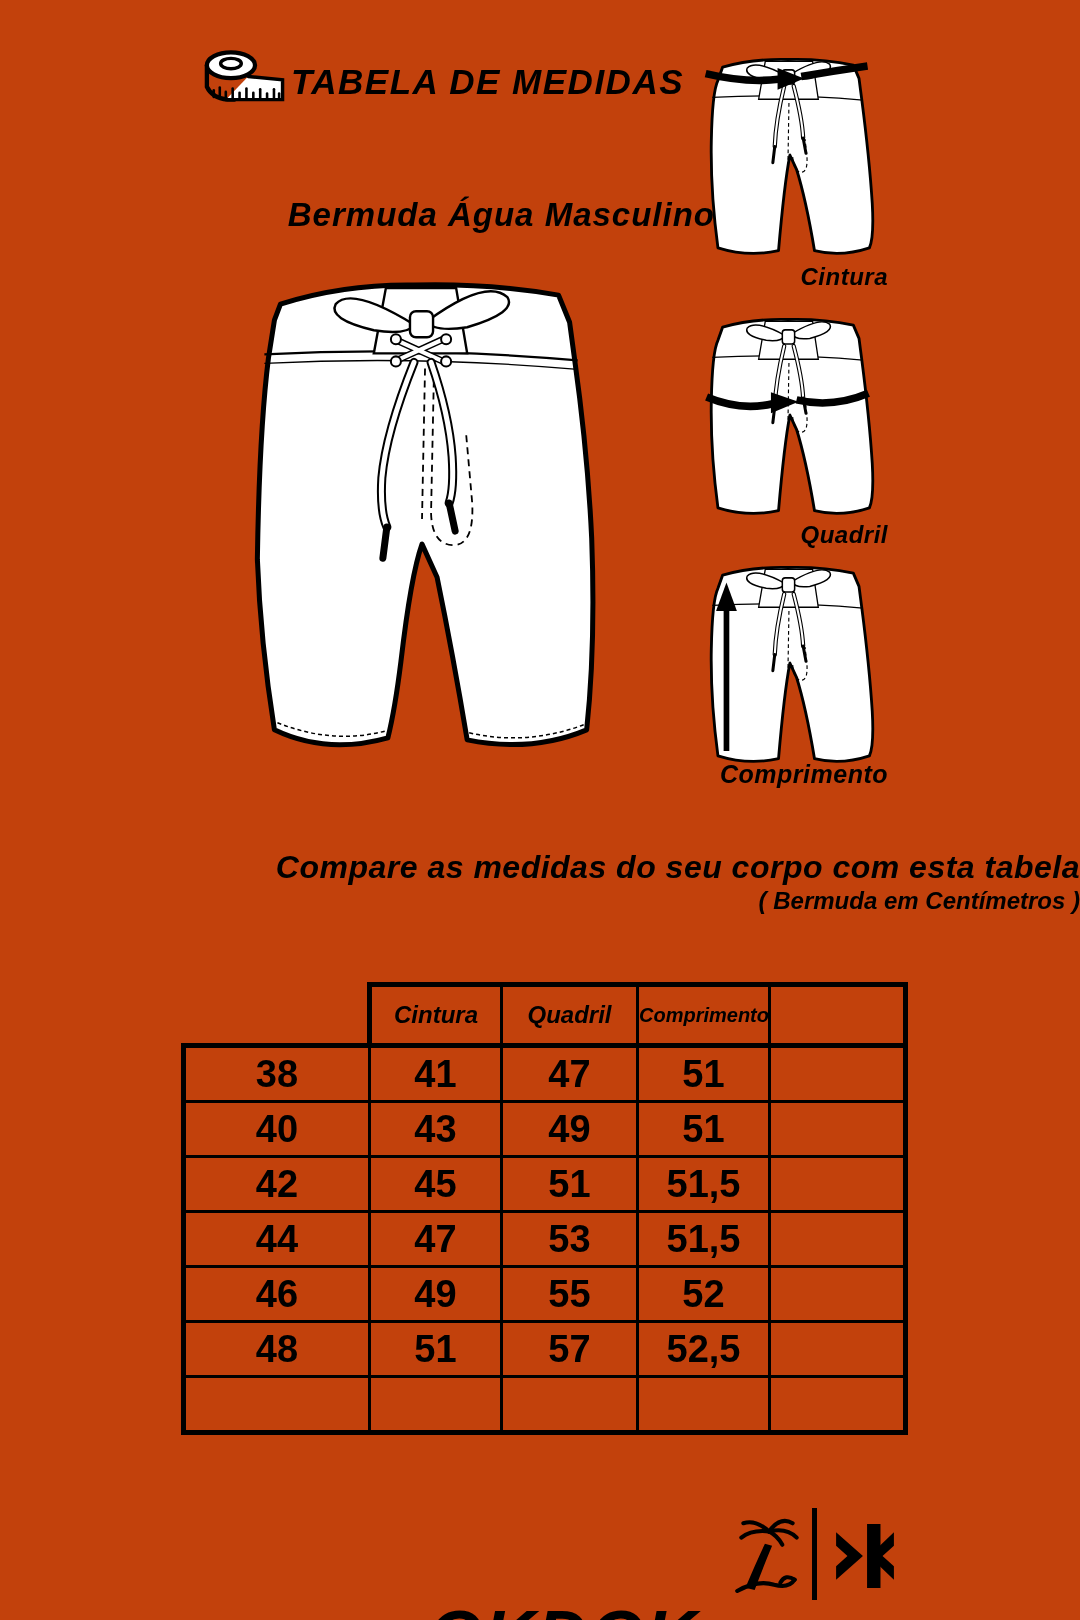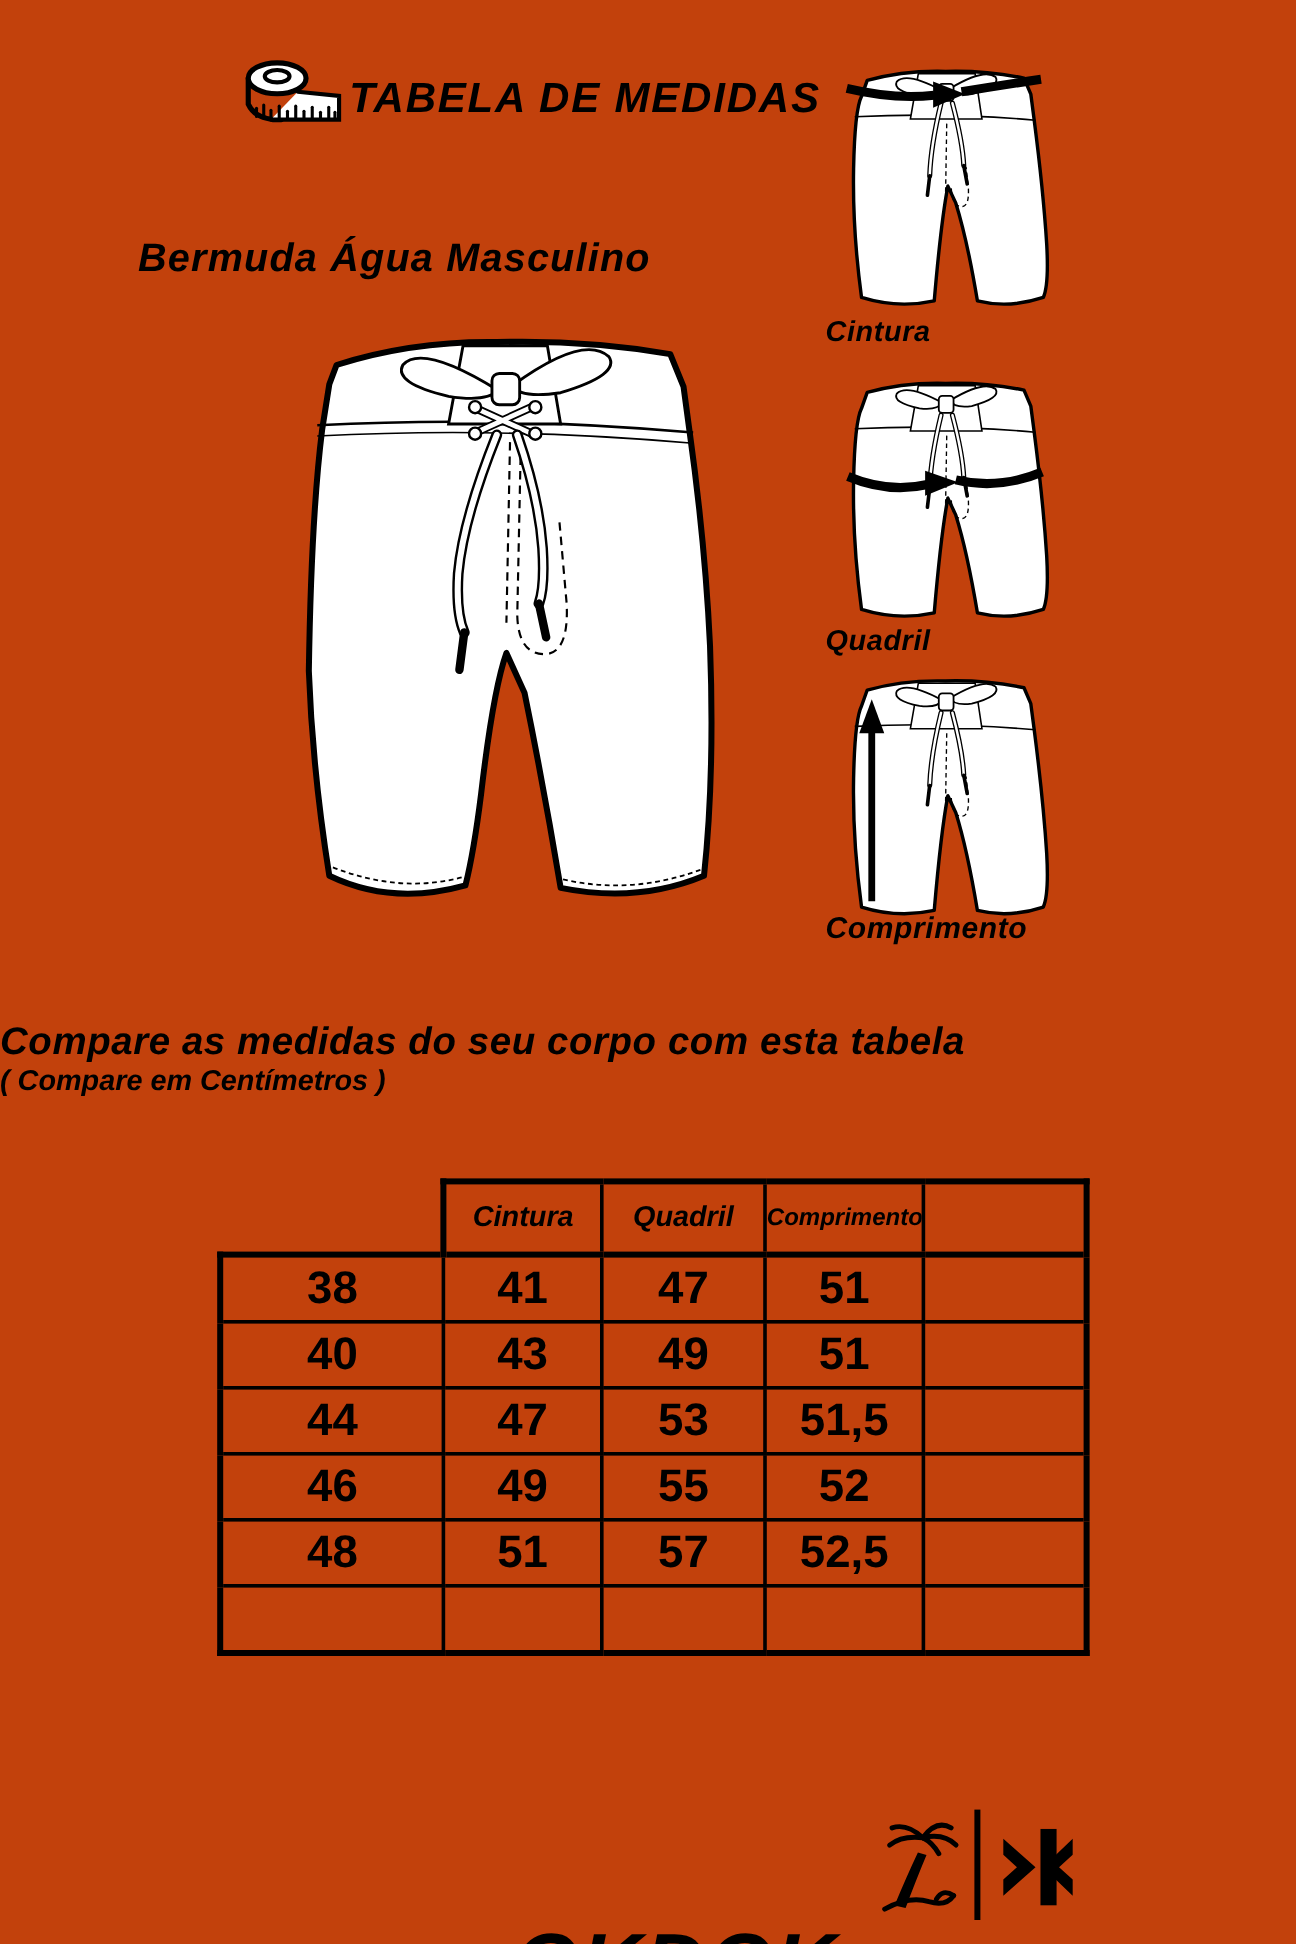--- a/index.html
+++ b/index.html
@@ -3,21 +3,21 @@
 <meta charset="utf-8">
 <style>
   html,body{margin:0;padding:0;background:#e8e8e8;}
   .page{
     position:relative;width:1080px;height:1620px;background:#c2410c;
     font-family:"Liberation Sans",sans-serif;color:#000;overflow:hidden;margin:0 auto;
   }
   .abs{position:absolute;}
   .ital{font-style:italic;font-weight:bold;}
   .nowrap{white-space:nowrap;}
-  .ctr{text-align:left;}
+  .ctr{text-align:right;}
 
   .page-title{left:291px;top:62px;font-size:35px;letter-spacing:1.5px;}
   .product-title{left:115px;top:196px;width:600px;font-size:33px;letter-spacing:1px;}
 
   .measure-label{left:688px;width:200px;font-size:24px;letter-spacing:.5px;}
   .lbl-cintura{top:263px;}
   .lbl-quadril{top:521px;}
   .lbl-comprimento{top:760px;font-size:25px;}
 
   .compare-line{left:0;top:849px;width:1080px;font-size:32px;letter-spacing:.5px;}
@@ -197,21 +197,21 @@
     </g>
     <rect x="89" y="21" width="13" height="15" rx="3" fill="#fff" stroke="#000" stroke-width="1.6"></rect>
     <g>
       <path d="M30,204 L30,52" fill="none" stroke="#000" stroke-width="6"></path>
       <polygon points="30,26 19,56 41,56" fill="#000"></polygon>
     </g>
   </svg>
   <div class="abs ital ctr measure-label lbl-comprimento">Comprimento</div>
 
   <div class="abs ital ctr nowrap compare-line">Compare as medidas do seu corpo com esta tabela</div>
-  <div class="abs ital ctr nowrap units-line">( Compare em Centímetros )</div>
+  <div class="abs ital ctr nowrap units-line">( Bermuda em Centímetros )</div>
 
   <table class="size-table">
     <colgroup>
       <col class="c1">
         <col class="c2">
         <col class="c3">
         <col class="c4">
         <col class="c5">
     </colgroup>
     <tbody>
@@ -230,20 +230,27 @@
         <td class="b-t b-r"></td>
       </tr>
       <tr class="bd-row">
         <td class="b-l">40</td>
         <td>43</td>
         <td>49</td>
         <td>51</td>
         <td class="b-r"></td>
       </tr>
       <tr class="bd-row">
+        <td class="b-l">42</td>
+        <td>45</td>
+        <td>51</td>
+        <td>51,5</td>
+        <td class="b-r"></td>
+      </tr>
+      <tr class="bd-row">
         <td class="b-l">44</td>
         <td>47</td>
         <td>53</td>
         <td>51,5</td>
         <td class="b-r"></td>
       </tr>
       <tr class="bd-row">
         <td class="b-l">46</td>
         <td>49</td>
         <td>55</td>

